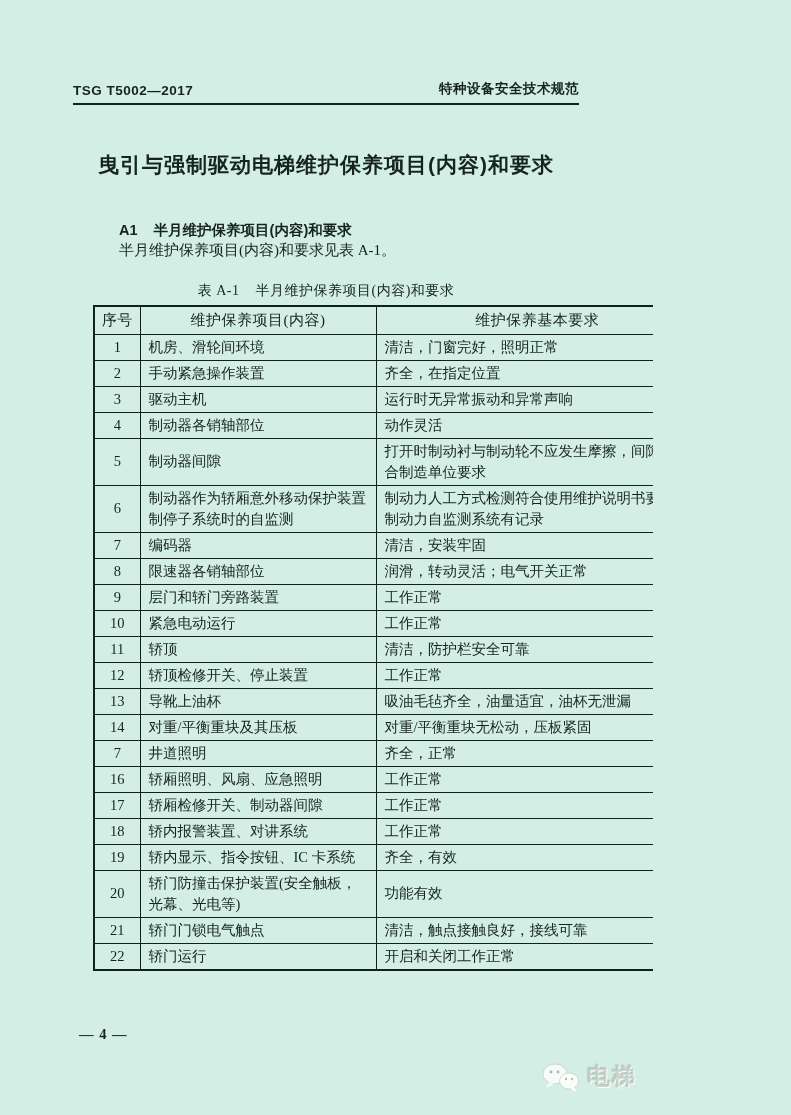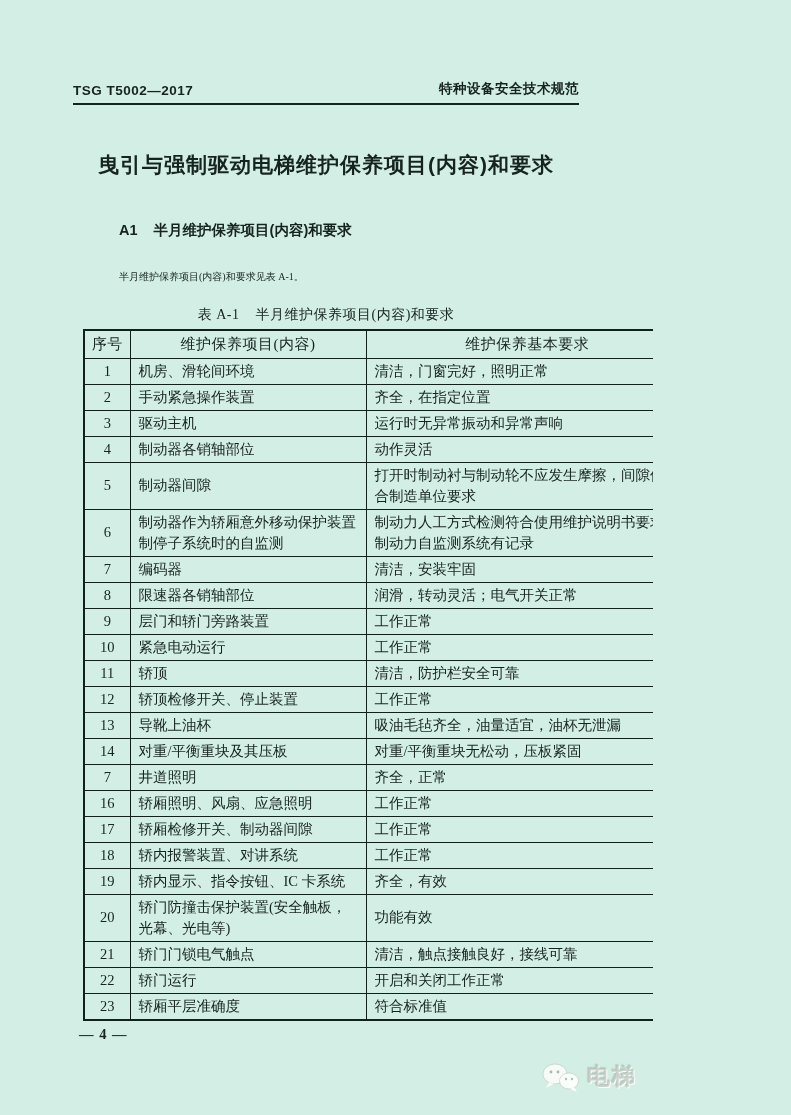--- a/index.html
+++ b/index.html
@@ -52,36 +52,36 @@
   .section-heading {
     margin-top: 42px;
     padding-left: 46px;
     font-family: "Liberation Sans", "DejaVu Sans", sans-serif;
     font-weight: bold;
     font-size: 14.5px;
   }
   .section-heading .sec-num { margin-right: 16px; }
 
   .intro-paragraph {
-    margin-top: 30px;
+    margin-top: 1px;
     padding-left: 46px;
-    font-size: 10px;
+    font-size: 15px;
   }
 
   .table-caption {
     margin-top: 22px;
     text-align: center;
     font-size: 14px;
     letter-spacing: 0.5px;
   }
   .table-caption .cap-gap { display: inline-block; width: 16px; }
 
   table.maintenance {
     margin-top: 5px;
-    margin-left: 10px;
+    margin-left: 20px;
     width: 605px;
     border-collapse: collapse;
     table-layout: fixed;
   }
   table.maintenance, table.maintenance th, table.maintenance td {
     border: 1.5px solid #10211b;
   }
   table.maintenance { border: 2.5px solid #10211b; }
 
   table.maintenance th {
@@ -268,25 +268,20 @@
           </tr>
           <tr>
             <td class="col-num">21</td>
             <td>轿门门锁电气触点</td>
             <td>清洁，触点接触良好，接线可靠</td>
           </tr>
           <tr>
             <td class="col-num">22</td>
             <td>轿门运行</td>
             <td>开启和关闭工作正常</td>
-          </tr>
-          <tr>
-            <td class="col-num">23</td>
-            <td>轿厢平层准确度</td>
-            <td>符合标准值</td>
           </tr>
         </tbody>
     </table>
 
   </div>
 
   <div class="page-number">— 4 —</div>
 
   <div class="watermark">
     <span>

